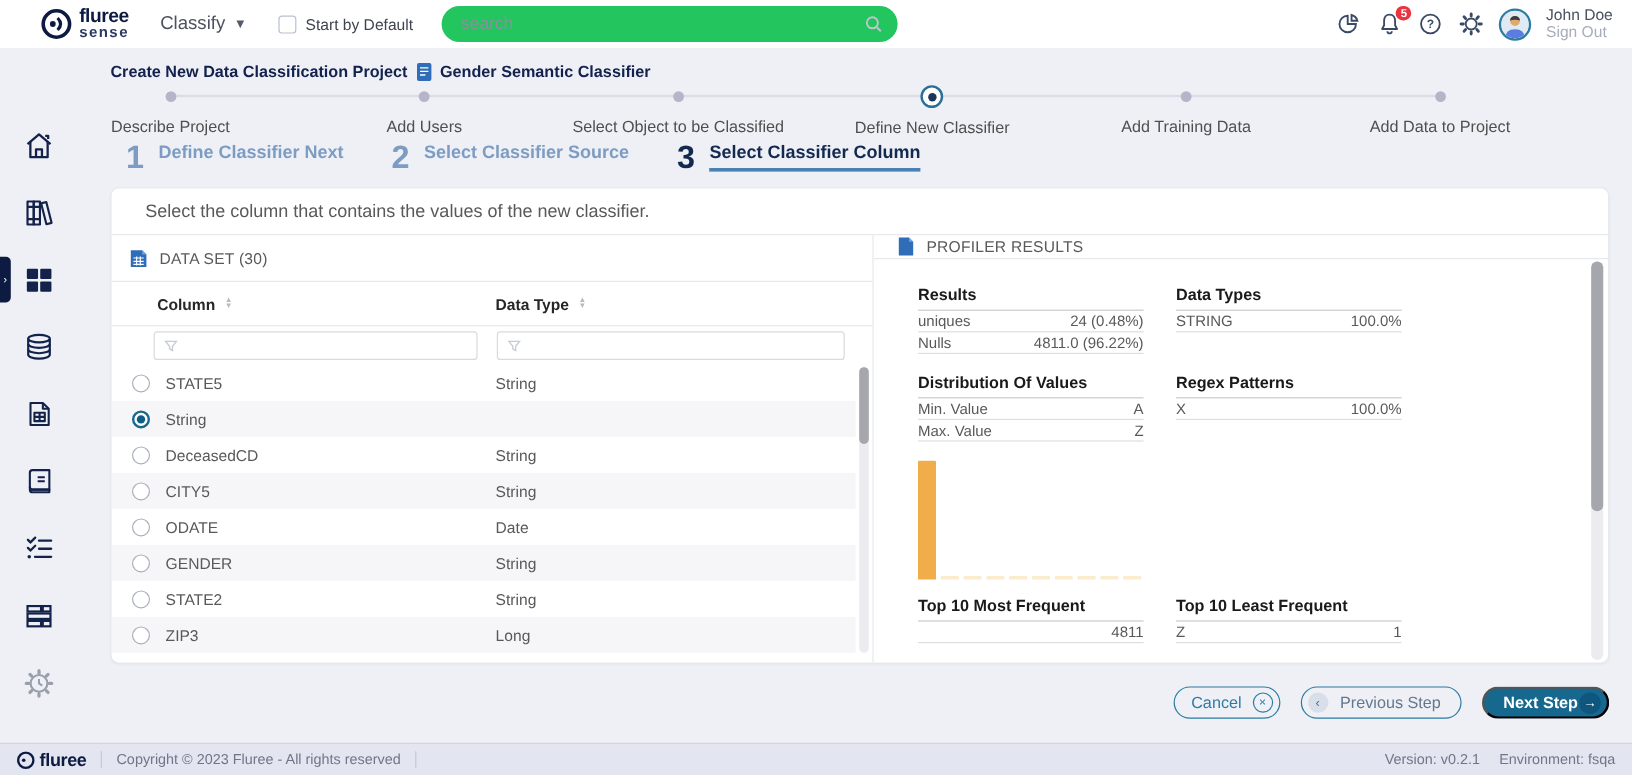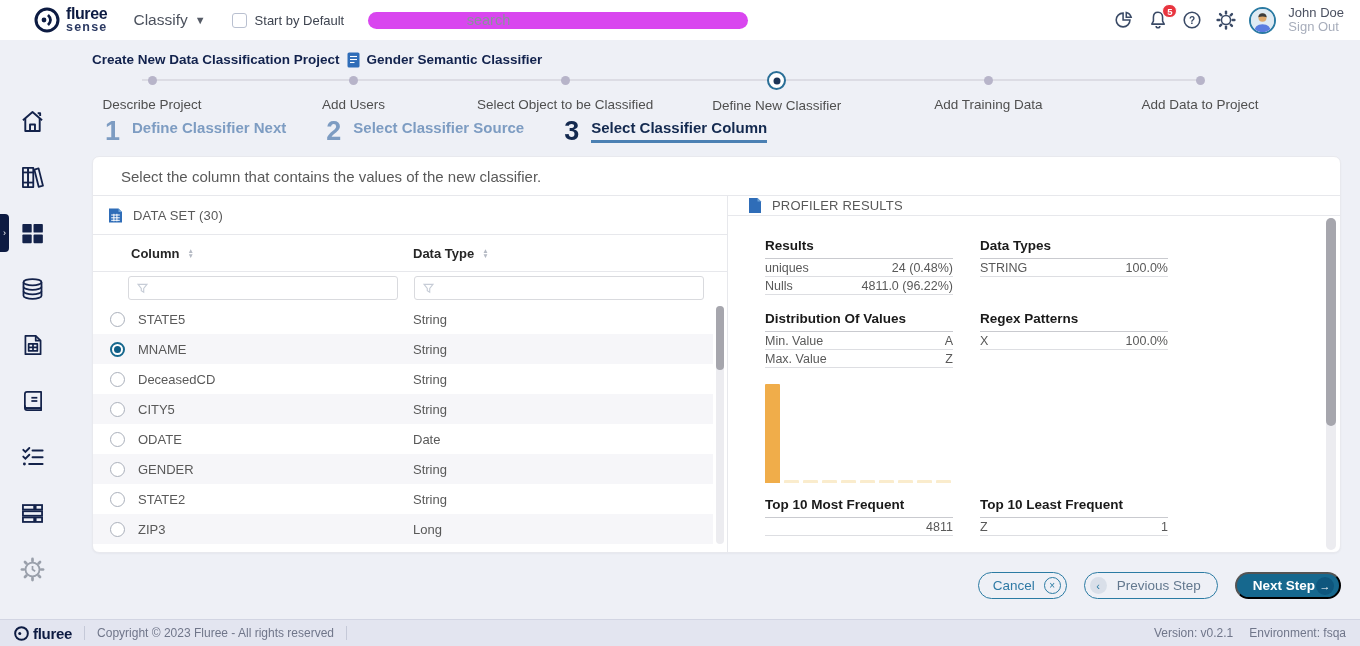--- a/index.html
+++ b/index.html
@@ -9,21 +9,21 @@
   
   .navbar{height:40px;background:#fff;display:flex;align-items:center;padding:0 16px 0 34px;position:relative;z-index:5;}
   .brand{display:flex;align-items:center;gap:6px;margin-right:26px;}
   .brand-text{line-height:1;}
   .brand-top{font-size:16px;font-weight:bold;color:#0d1b42;letter-spacing:-0.4px;display:block;}
   .brand-bottom{font-size:12.5px;font-weight:bold;color:#2c3a63;letter-spacing:1.2px;display:block;margin-top:-1px;}
   .module{font-size:15.5px;color:#4c525e;display:flex;align-items:center;gap:7px;margin-right:26px;cursor:pointer;}
   .caret{font-size:11px;color:#555b66;}
   .startdef{display:flex;align-items:center;gap:8px;font-size:13px;color:#3e4450;}
   .checkbox{width:15px;height:15px;border:1.5px solid #b9c0d0;border-radius:3px;background:#fff;}
-  .search{width:380px;height:17px;background:#d946ef;border-radius:16px;margin-left:24px;display:flex;align-items:center;padding:0 12px 0 16px;flex-direction:column;}
+  .search{width:380px;height:30px;background:#22c55e;border-radius:16px;margin-left:24px;display:flex;align-items:center;padding:0 12px 0 16px;}
   .search input{flex:1;border:none;background:transparent;font-size:14.5px;color:#333;outline:none;font-family:"Liberation Sans",sans-serif;}
   .search input::placeholder{color:#8a909c;}
   .nav-right{margin-left:auto;display:flex;align-items:center;gap:12px;}
   .nicon{display:flex;align-items:center;justify-content:center;position:relative;cursor:pointer;}
   .badge{position:absolute;top:-5px;right:-8px;background:#e8353f;color:#fff;font-size:9.5px;font-weight:bold;min-width:15px;height:14px;border-radius:8px;display:flex;align-items:center;justify-content:center;padding:0 3px;border:1.5px solid #fff;}
   .avatar{width:27px;height:27px;border-radius:50%;border:2px solid #2b7ba3;overflow:hidden;background:#dce8f2;flex:0 0 auto;}
   .user{line-height:1.08;font-size:13px;}
   .user .uname{color:#4a5060;}
   .user .usub{color:#a7adbb;}
 
@@ -292,21 +292,21 @@
         <rect x="0.5" y="0.5" width="12" height="15" rx="1.6" fill="#2f6db8"></rect>
         <line x1="3" y1="4.5" x2="10" y2="4.5" stroke="#fff" stroke-width="1.1"></line>
         <line x1="3" y1="7.5" x2="10" y2="7.5" stroke="#fff" stroke-width="1.1"></line>
         <line x1="3" y1="10.5" x2="7.5" y2="10.5" stroke="#fff" stroke-width="1.1"></line>
       </svg>
     <span>Gender Semantic Classifier</span>
   </div>
 
   <div class="stepper">
     <div class="step-line"></div>
-  <div class="step" style="left: 60px;"><span class="dot"></span><span class="slbl">Describe Project</span></div>
+  <div class="step" style="left: 50px;"><span class="dot"></span><span class="slbl">Describe Project</span></div>
       <div class="step" style="left: 261.6px;"><span class="dot"></span><span class="slbl">Add Users</span></div>
       <div class="step" style="left: 473.2px;"><span class="dot"></span><span class="slbl">Select Object to be Classified</span></div>
       <div class="step active" style="left: 684.8px;"><span class="dot"></span><span class="slbl">Define New Classifier</span></div>
       <div class="step" style="left: 896.4px;"><span class="dot"></span><span class="slbl">Add Training Data</span></div>
       <div class="step" style="left: 1108px;"><span class="dot"></span><span class="slbl">Add Data to Project</span></div>
     </div>
 
   <div class="substeps">
       <div class="sub">
         <span class="num">1</span>
@@ -375,21 +375,20 @@
           <div class="vtrack">
               <div class="vthumb" style="height:64px;"></div>
             </div>
         <div class="trow">
               <span class="radio"></span>
               <span class="cname">STATE5</span>
               <span class="ctype">String</span>
             </div>
             <div class="trow alt">
               <span class="radio sel"></span>
-              <span class="cname">MNAME</span>
               <span class="ctype">String</span>
             </div>
             <div class="trow">
               <span class="radio"></span>
               <span class="cname">DeceasedCD</span>
               <span class="ctype">String</span>
             </div>
             <div class="trow alt">
               <span class="radio"></span>
               <span class="cname">CITY5</span>

